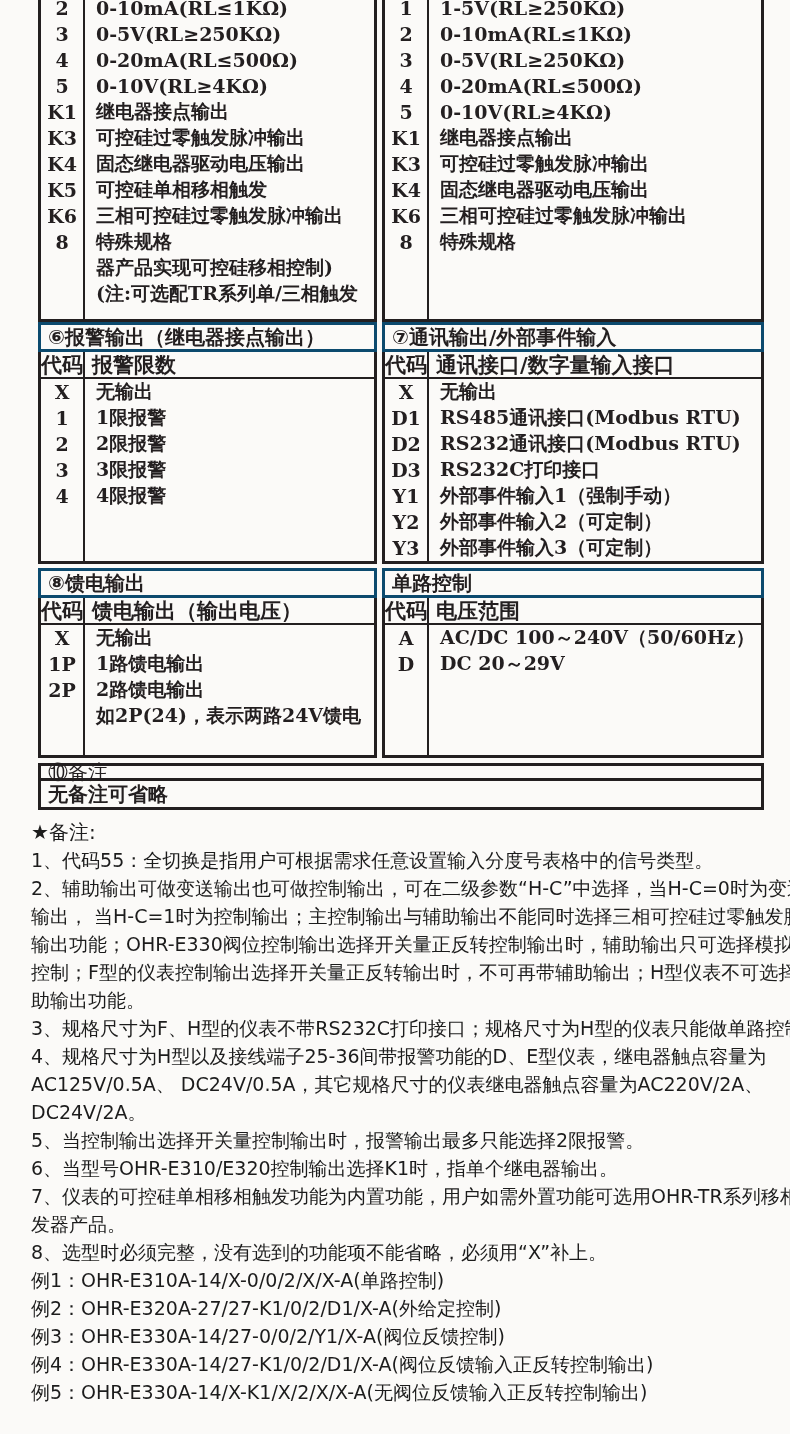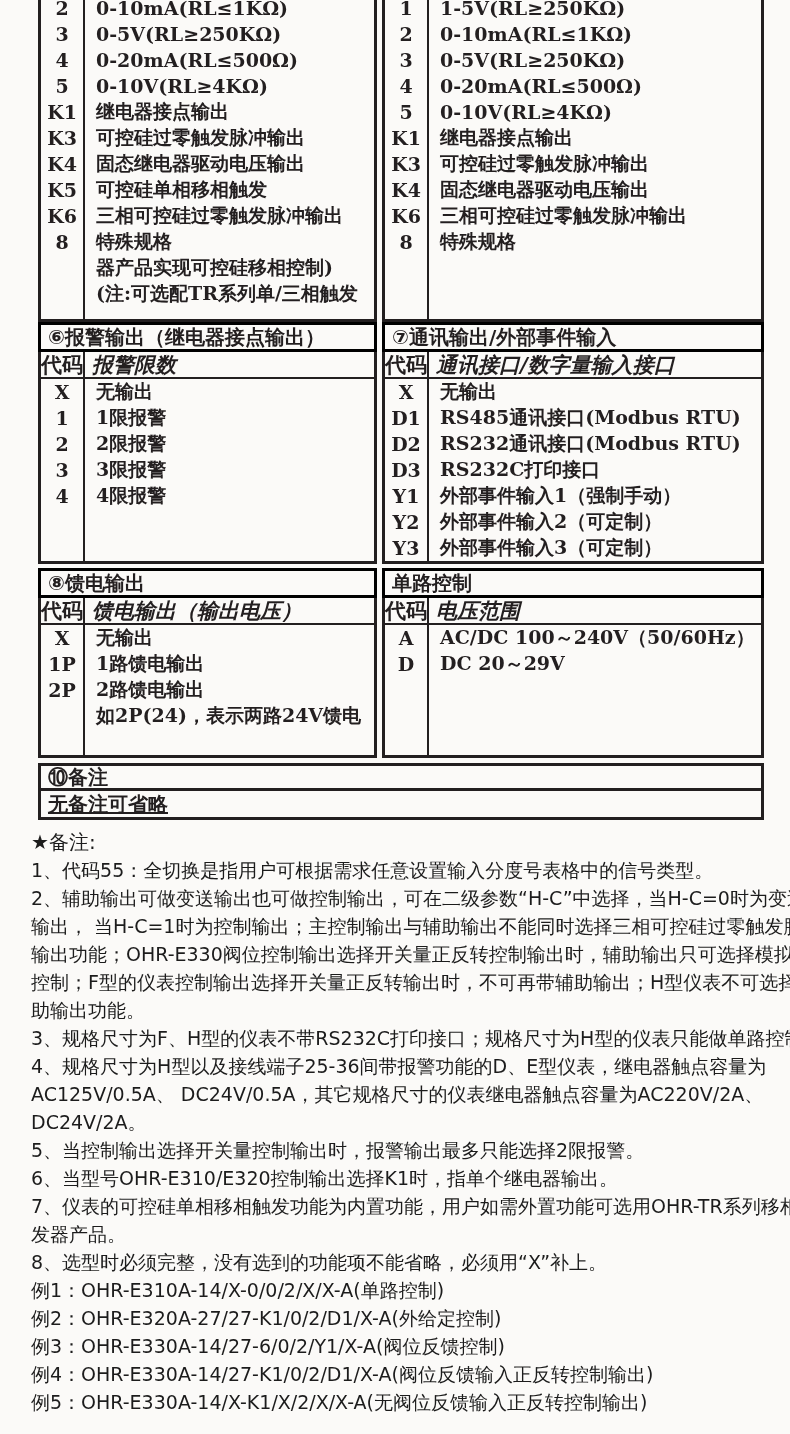--- a/index.html
+++ b/index.html
@@ -28,43 +28,43 @@
   }
   .toptbl .rows { margin-top: -5px; }
   .vline { position: absolute; left: 42px; top: 0; bottom: 0; width: 2px; background: #231f20; }
 
   .trow { display: flex; height: 26px; align-items: center; font-size: 19px; }
   .trow .code { width: 42px; flex: none; text-align: center; }
   .trow .desc { padding-left: 13px; white-space: nowrap; }
 
   
   .sec-header {
-    height: 30px; border: 3px solid #000000;
+    height: 30px; border: 3px solid #0c4a6e;
     display: flex; align-items: center;
     font-size: 20px; font-weight: bold; padding-left: 7px;
     white-space: nowrap;
   }
   
   .sec-table { position: relative; border: 3px solid #231f20; border-top: none; }
   .hdr-row {
     display: flex; height: 27px; align-items: center;
     border-bottom: 2px solid #231f20; font-size: 21px; font-weight: bold;
   }
   .hdr-row .code { width: 42px; flex: none; text-align: center; }
-  .hdr-row .desc { padding-left: 9px; white-space: nowrap; font-style: italic; }
+  .hdr-row .desc { padding-left: 9px; white-space: nowrap; }
   .filler { width: 100%; }
   .f52 { height: 52px; } .f26 { height: 26px; } .f78 { height: 78px; }
 
   .gap4 { height: 4px; } .gap5 { height: 5px; }
 
   
-  .sec10-header { height: 28px; border: 3px solid #231f20; display: flex; align-items: center;
-    font-size: 20px; font-weight: bold; padding-left: 7px; }
+  .sec10-header { height: 18px; border: 3px solid #231f20; display: flex; align-items: center;
+    font-size: 20px; font-weight: normal; padding-left: 7px; }
   .sec10-row { height: 29px; border: 3px solid #231f20; border-top: none;
-    display: flex; align-items: center; font-size: 20px; padding-left: 7px; text-decoration: underline; }
+    display: flex; align-items: center; font-size: 20px; padding-left: 7px; }
 
   
   .notes { margin-left: -7px; padding-top: 8px; font-size: 19px; line-height: 28px; color: #1c1c1c; }
   .notes .nhead { font-size: 20px; }
   .notes .nline { white-space: nowrap; }
 </style>
 </head>
 <body>
 
 <div class="page">
@@ -313,19 +313,19 @@
     <div class="nline">4、规格尺寸为H型以及接线端子25-36间带报警功能的D、E型仪表，继电器触点容量为</div>
     <div class="nline">AC125V/0.5A、 DC24V/0.5A，其它规格尺寸的仪表继电器触点容量为AC220V/2A、</div>
     <div class="nline">DC24V/2A。</div>
     <div class="nline">5、当控制输出选择开关量控制输出时，报警输出最多只能选择2限报警。</div>
     <div class="nline">6、当型号OHR-E310/E320控制输出选择K1时，指单个继电器输出。</div>
     <div class="nline">7、仪表的可控硅单相移相触发功能为内置功能，用户如需外置功能可选用OHR-TR系列移相触</div>
     <div class="nline">发器产品。</div>
     <div class="nline">8、选型时必须完整，没有选到的功能项不能省略，必须用“X”补上。</div>
     <div class="nline">例1：OHR-E310A-14/X-0/0/2/X/X-A(单路控制)</div>
     <div class="nline">例2：OHR-E320A-27/27-K1/0/2/D1/X-A(外给定控制)</div>
-    <div class="nline">例3：OHR-E330A-14/27-6/0/2/Y1/X-A(阀位反馈控制)</div>
+    <div class="nline">例3：OHR-E330A-14/27-0/0/2/Y1/X-A(阀位反馈控制)</div>
     <div class="nline">例4：OHR-E330A-14/27-K1/0/2/D1/X-A(阀位反馈输入正反转控制输出)</div>
     <div class="nline">例5：OHR-E330A-14/X-K1/X/2/X/X-A(无阀位反馈输入正反转控制输出)</div>
   </div>
 
 </div>
 </div>
 
 </body></html>

